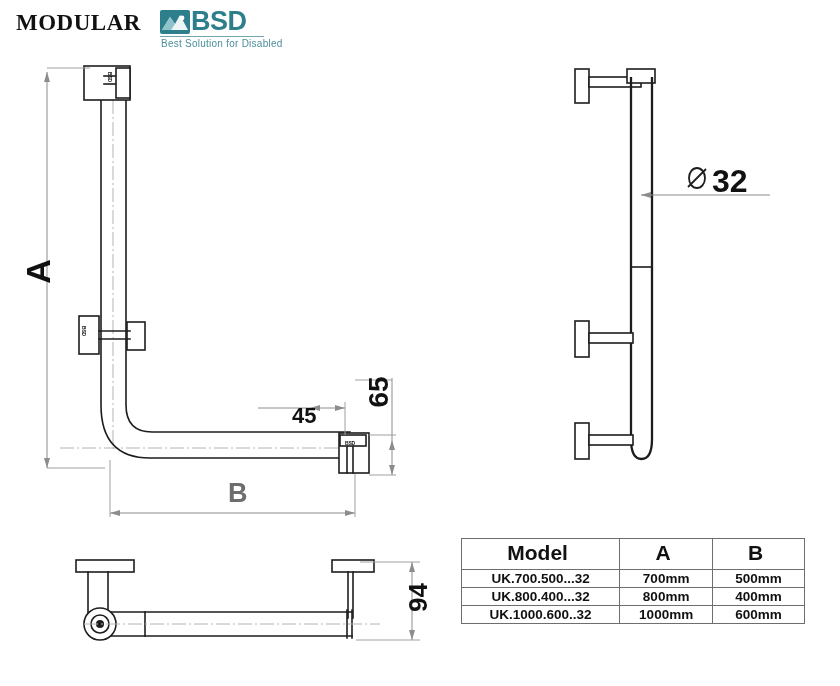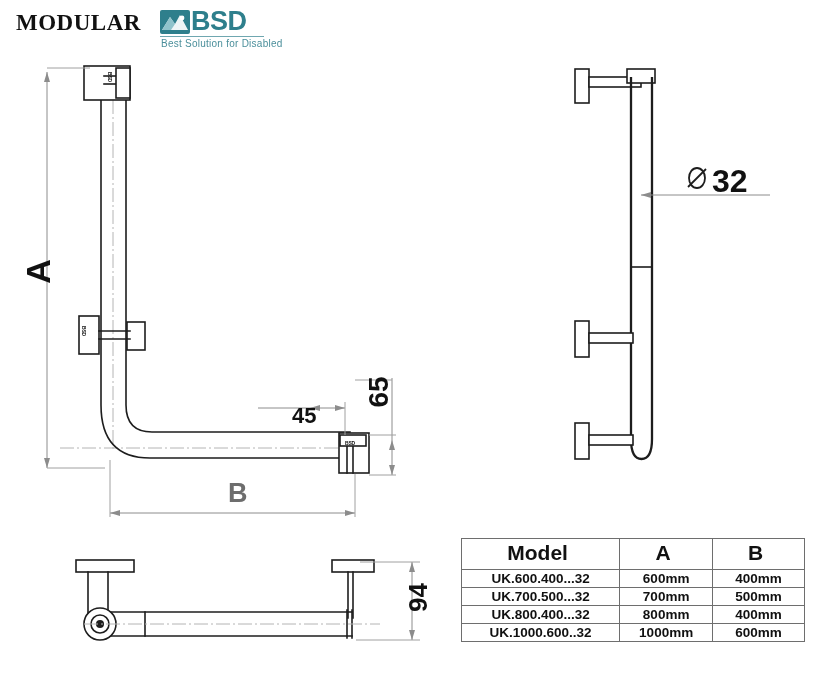--- a/index.html
+++ b/index.html
@@ -224,25 +224,20 @@
   <table id="spec-table">
     <thead>
       <tr>
         <th class="c-model">Model</th>
         <th class="c-a">A</th>
         <th class="c-b">B</th>
       </tr>
     </thead>
     <tbody>
       <tr>
-        <td>UK.600.400...32</td>
-        <td>600mm</td>
-        <td>400mm</td>
-      </tr>
-      <tr>
         <td>UK.700.500...32</td>
         <td>700mm</td>
         <td>500mm</td>
       </tr>
       <tr>
         <td>UK.800.400...32</td>
         <td>800mm</td>
         <td>400mm</td>
       </tr>
       <tr>

